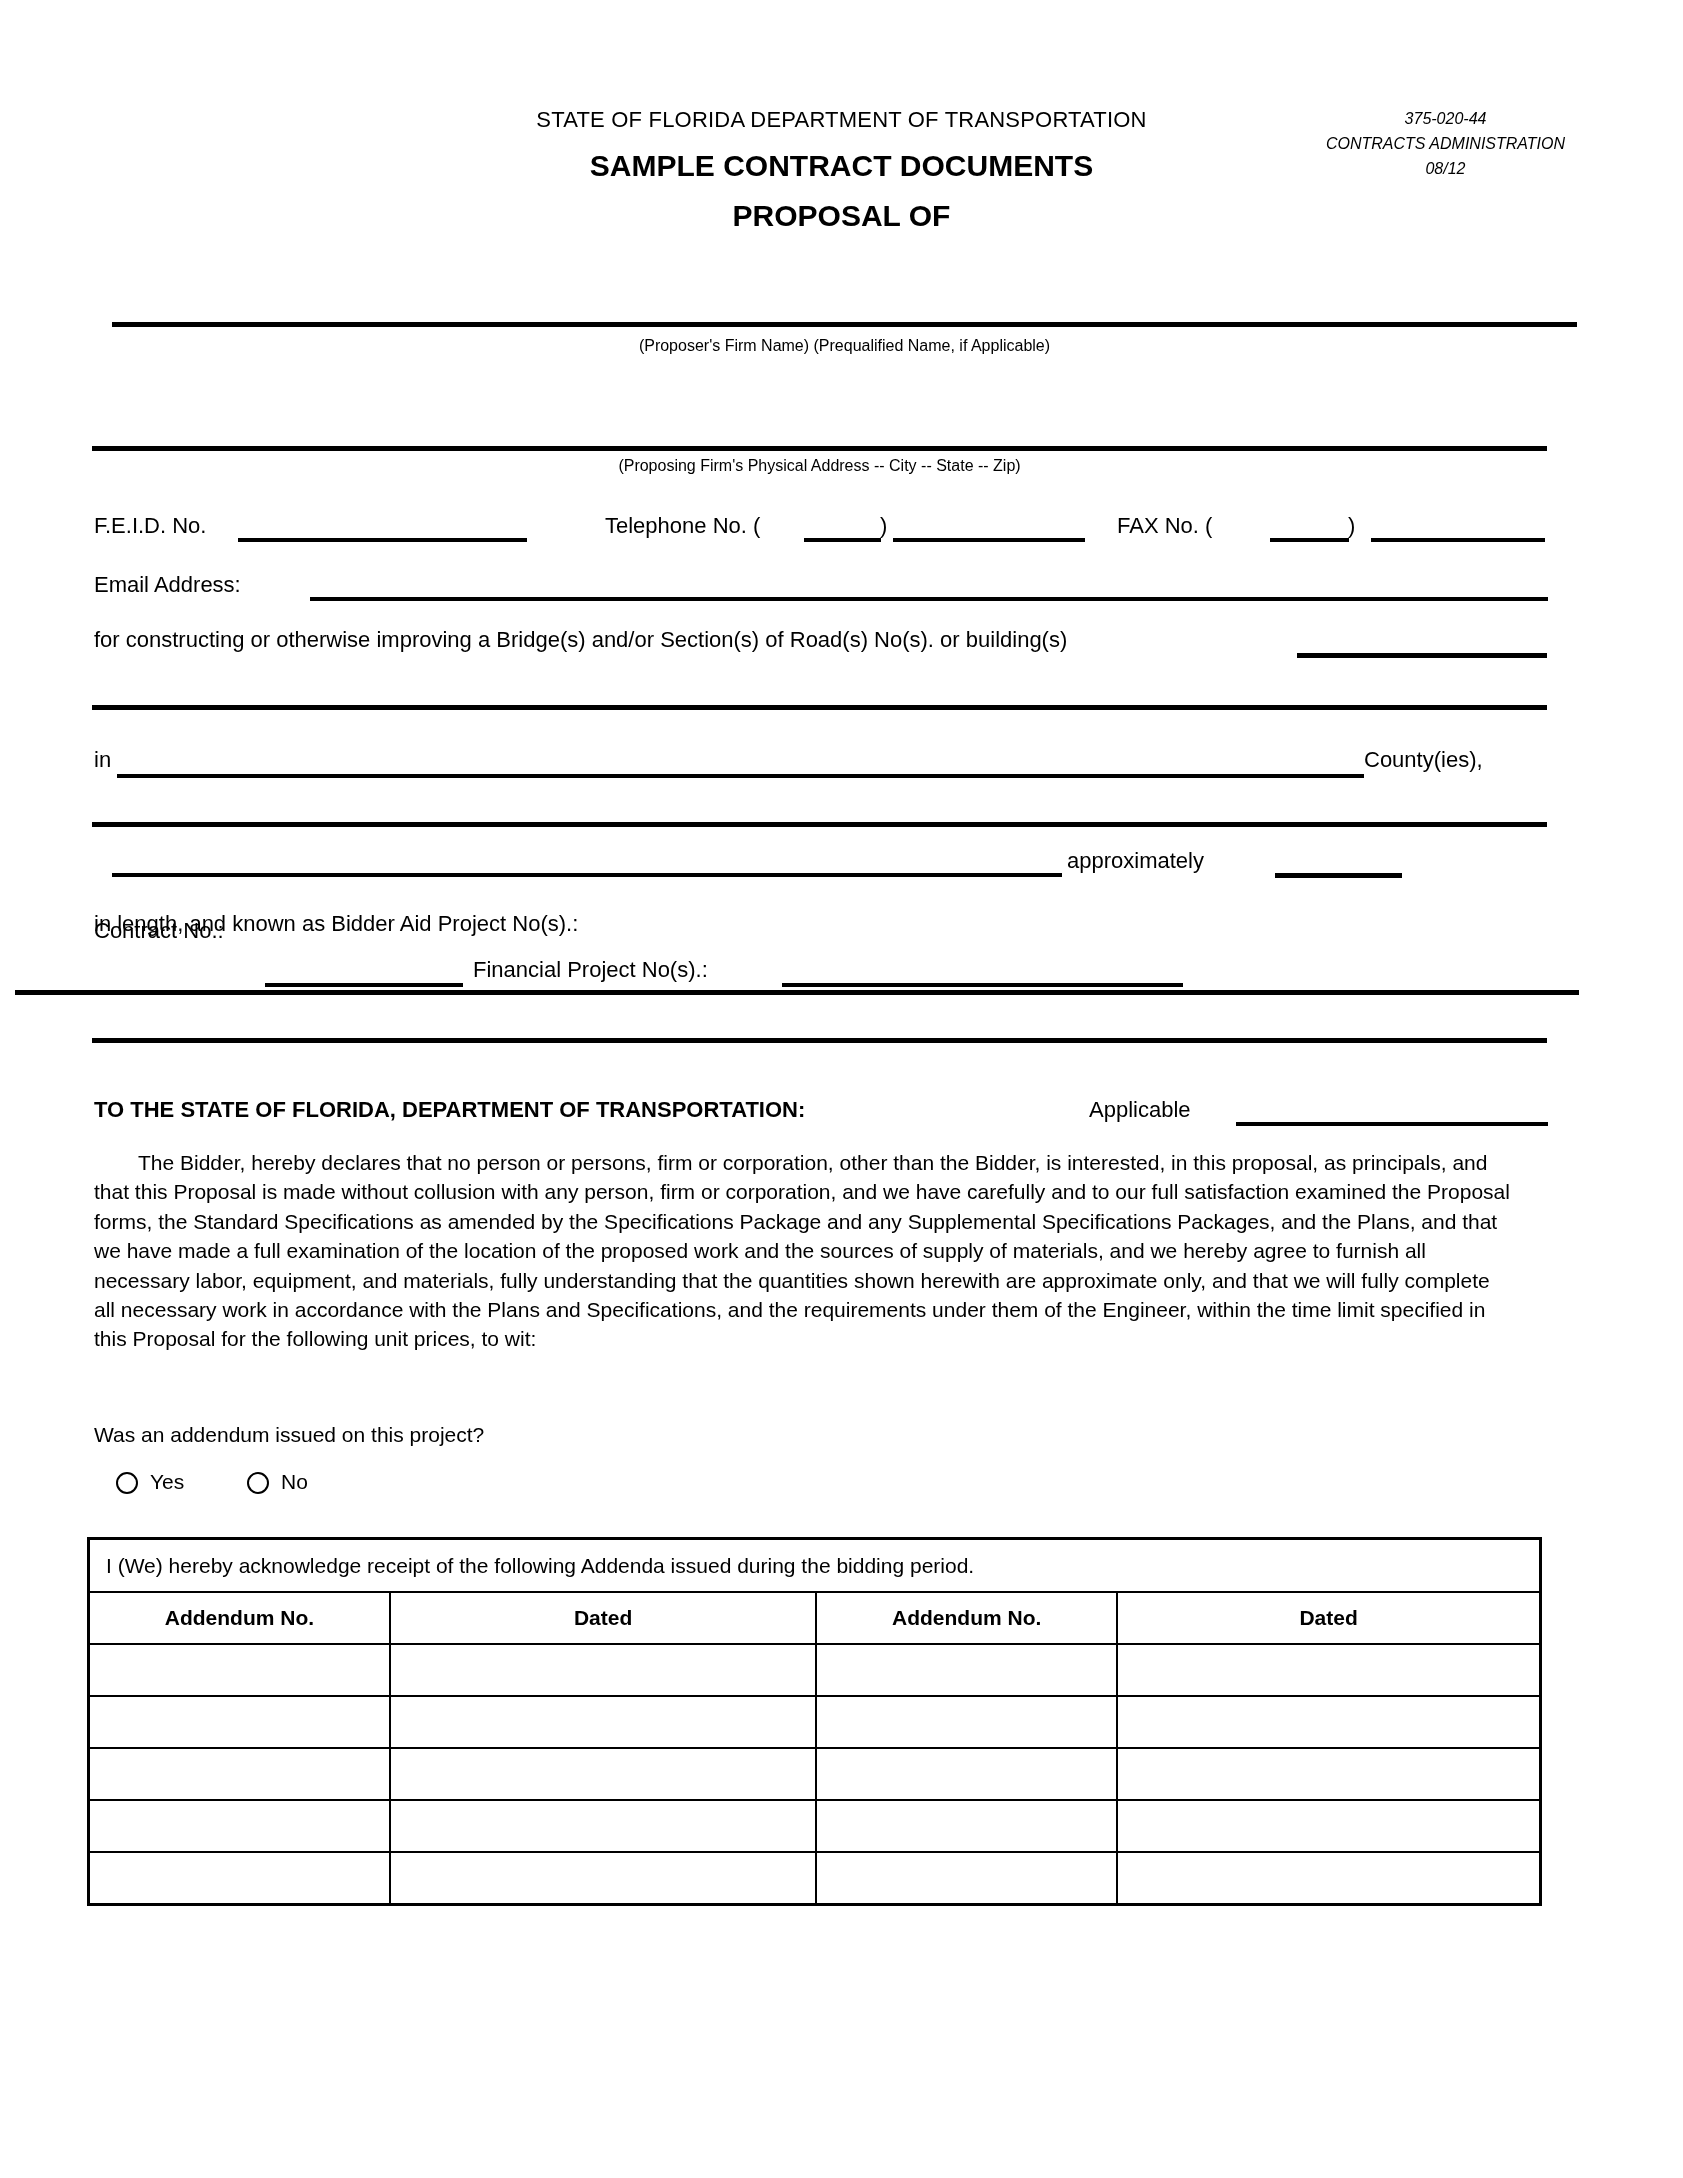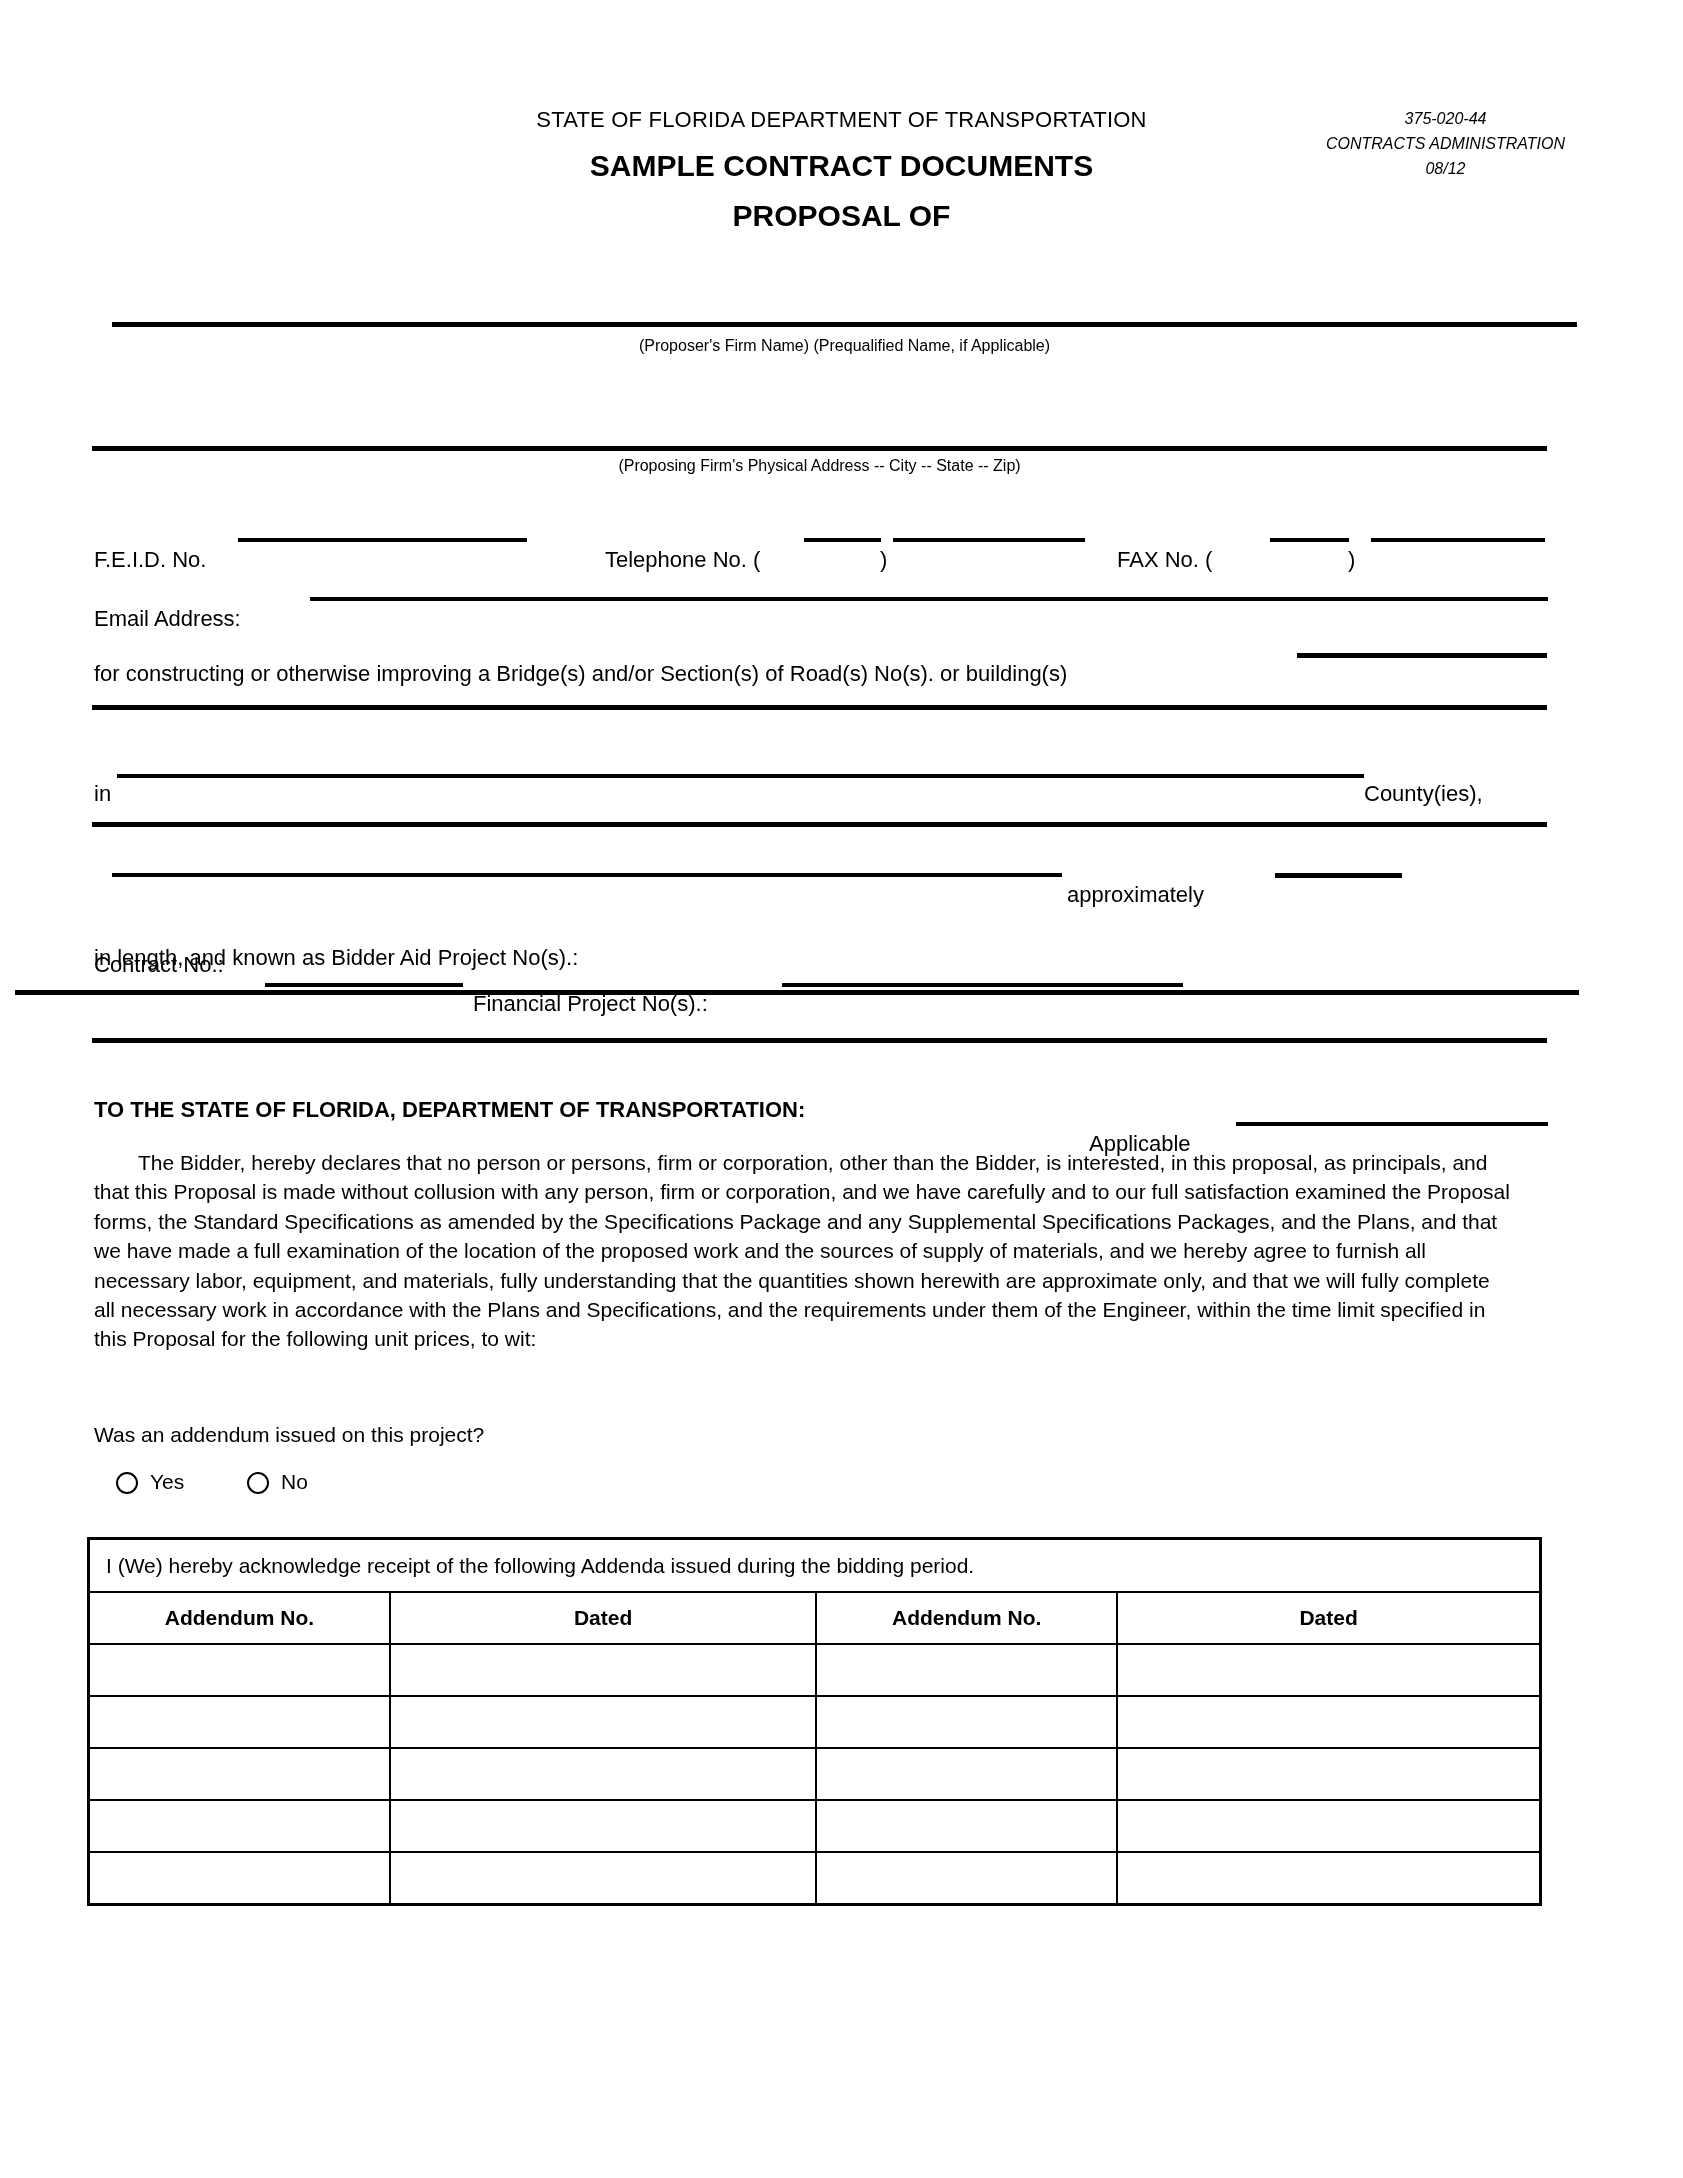--- a/index.html
+++ b/index.html
@@ -64,21 +64,20 @@
   .caption {
     position: absolute;
     text-align: center;
     font-size: 16px;
   }
 
   .ftext {
     position: absolute;
     font-size: 22px;
     white-space: nowrap;
-    margin-top: 34px;
   }
 
   
   .bold-head {
     position: absolute;
     font-size: 22px;
     font-weight: bold;
     white-space: nowrap;
   }
   .para {

